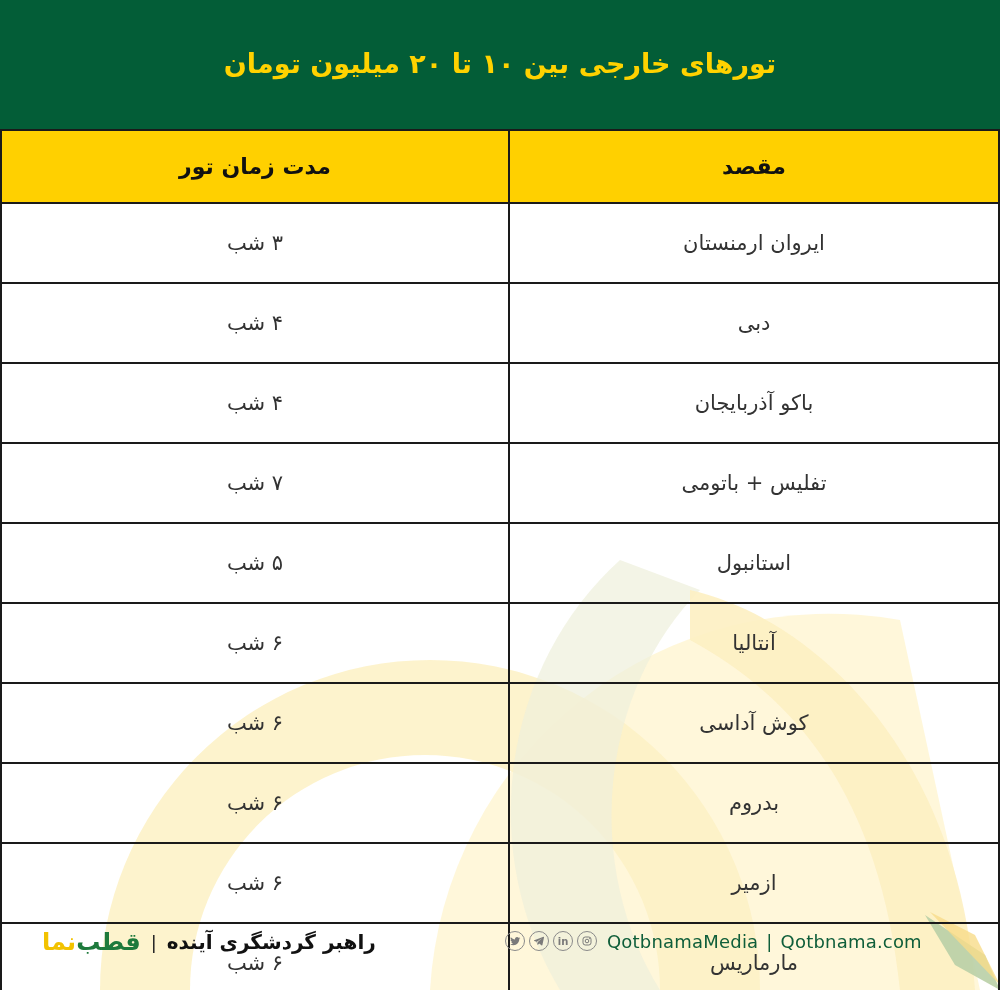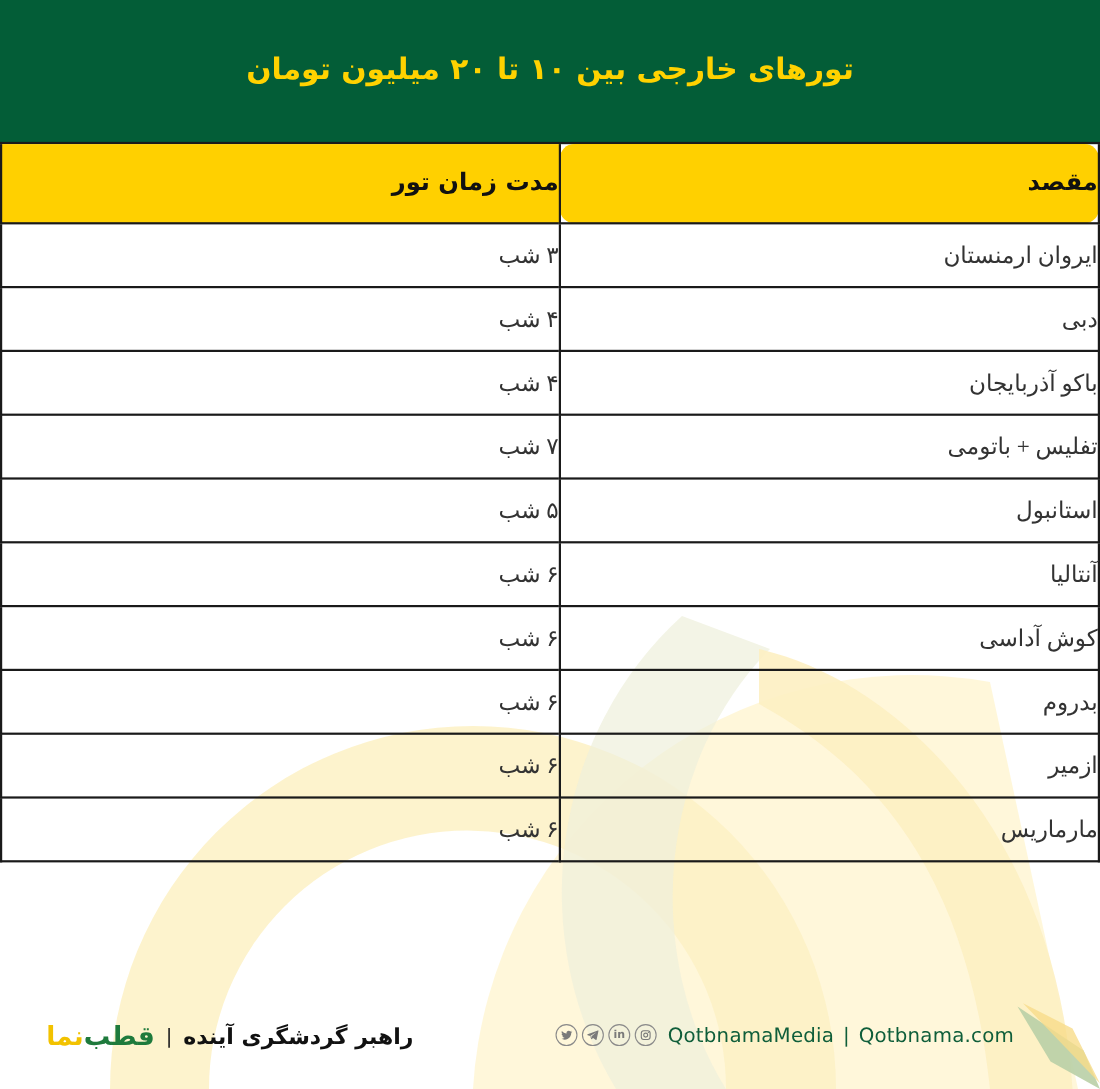--- a/index.html
+++ b/index.html
@@ -17,29 +17,29 @@
   .header .title, .header .subtitle {
     color: #ffd200; font-weight: bold; font-size: 27px; direction: rtl;
     font-family: "DejaVu Sans", sans-serif; line-height: 1.5;
   }
 
   table.tours {
     position: absolute; left: 0; top: 131px; width: 1000px;
     border-collapse: collapse; direction: rtl; z-index: 2;
   }
   table.tours th, table.tours td {
-    border: 2px solid #1a1a1a; text-align: right; vertical-align: middle;
+    border: 2px solid #1a1a1a; text-align: center; vertical-align: middle;
   }
   table.tours th {
     background: #ffd000; height: 72px; font-size: 22px; font-weight: bold; color: #111;
   }
   table.tours td {
-    height: 58px; font-size: 21px; color: #333; background: transparent; font-family: Liberation Serif, serif;
+    height: 80px; font-size: 21px; color: #333; background: transparent;
   }
-  table.tours th.col-dest, table.tours td.col-dest { width: 491px; border-radius: 13px; }
+  table.tours th.col-dest, table.tours td.col-dest { width: 491px; }
   table.tours th.col-dur, table.tours td.col-dur { width: 509px; }
   table.tours tr:first-child th { border-top: none; }
   table.tours th:first-child, table.tours td:first-child { border-right: 2px solid #1a1a1a; }
 
   .footer { position: absolute; left: 0; top: 915px; width: 1000px; height: 60px; z-index: 2; }
   .footer-left {
     position: absolute; left: 42px; top: 13px; display: flex; align-items: center; gap: 10px; direction: ltr;
   }
   .logo { display: flex; align-items: center; font-weight: bold; font-size: 24px; direction: rtl; }
   .logo .logo-a { color: #1e7a3c; }

